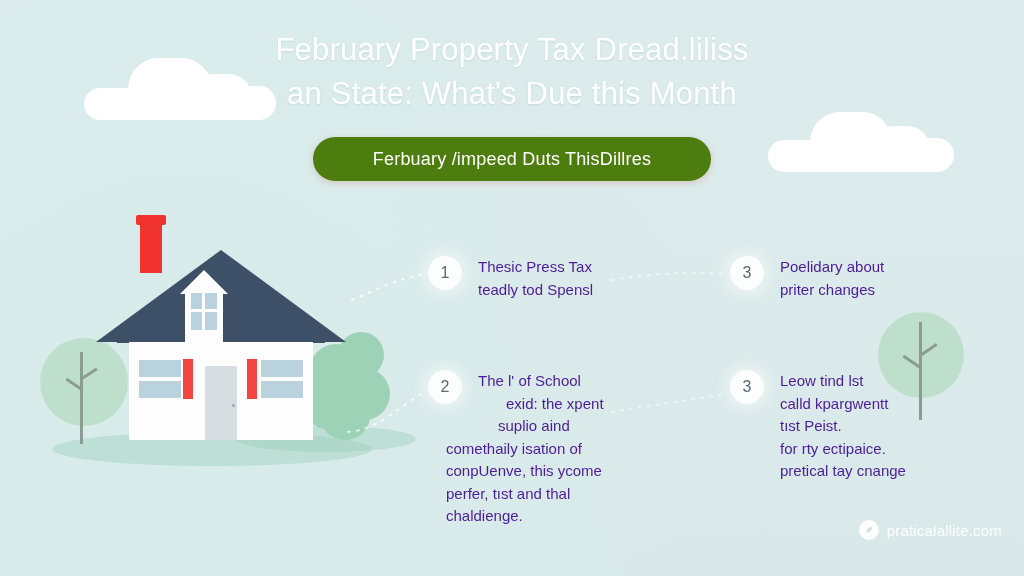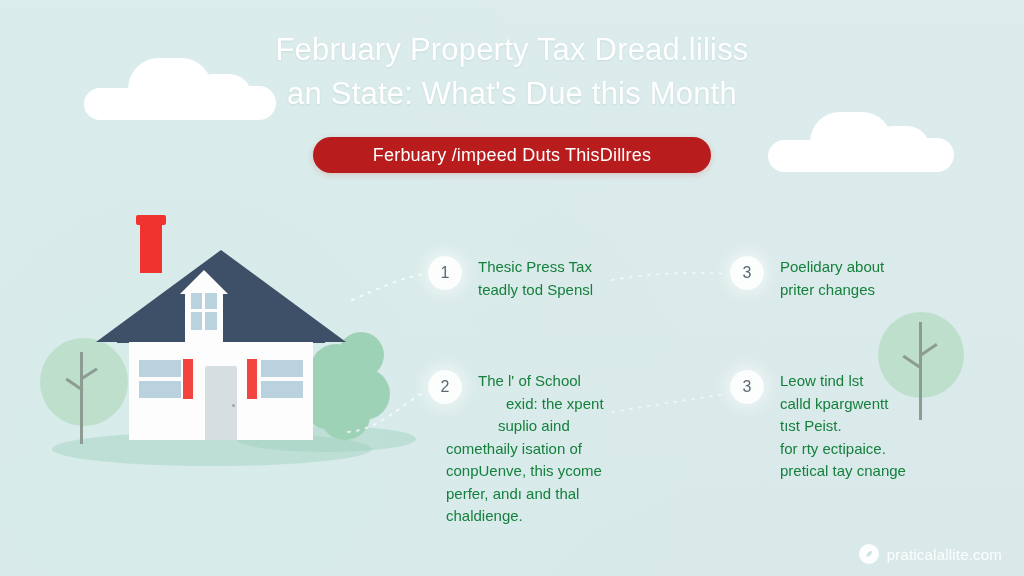--- a/index.html
+++ b/index.html
@@ -48,23 +48,23 @@
     text-shadow: 0 1px 2px rgba(160,190,190,0.35);
   }
   .title .line { display: block; }
 
   
   .pill {
     position: absolute;
     left: 313px;
     top: 137px;
     width: 398px;
-    height: 36px;
+    height: 44px;
     border-radius: 24px;
-    background: #b91c1c;
+    background: #4d7c0f;
     color: #ffffff;
     display: flex;
     align-items: center;
     justify-content: center;
     font-size: 18px;
     letter-spacing: 0.2px;
     box-shadow: 0 2px 6px rgba(200,90,85,0.25);
   }
 
   
@@ -220,35 +220,35 @@
     background: rgba(255,255,255,0.92);
     box-shadow: 0 0 14px 6px rgba(255,255,255,0.45);
     display: flex;
     align-items: center;
     justify-content: center;
     color: #5a6a72;
     font-size: 16px;
   }
   .item-text {
     margin-left: 16px;
-    color: #15803d;
+    color: #4c1d95;
     font-size: 15px;
     line-height: 1.5;
     max-width: 165px;
   }
   .item-text .l { display: block; }
   .item-text .l.ind1 { padding-left: 20px; }
   .item-text .l.ind2 { padding-left: 28px; }
   .item-text .l.neg { margin-left: -32px; }
 
   
   .watermark {
     position: absolute;
     right: 22px;
-    bottom: 12px;
+    bottom: 36px;
     display: flex;
     align-items: center;
     gap: 8px;
     opacity: 0.92;
     justify-content: center;
   }
   .wm-badge {
     width: 20px; height: 20px;
     border-radius: 50%;
     background: #ffffff;
@@ -385,21 +385,21 @@
   <div class="item" style="left:428px; top:370px;">
     <div class="num-circle">
       <span>2</span>
     </div>
     <div class="item-text" style="max-width:175px;">
       <span class="l">The l' of School</span>
       <span class="l ind2">exid: the xpent</span>
       <span class="l ind1">suplio aind</span>
       <span class="l neg">comethaily isation of</span>
       <span class="l neg">conpUenve, this ycome</span>
-      <span class="l neg">perfer, andı and thal</span>
+      <span class="l neg">perfer, tıst and thal</span>
       <span class="l neg">chaldienge.</span>
     </div>
   </div>
 
   <div class="item" style="left:730px; top:370px;">
     <div class="num-circle">
       <span>3</span>
     </div>
     <div class="item-text" style="max-width:180px;">
       <span class="l">Leow tind lst</span>

